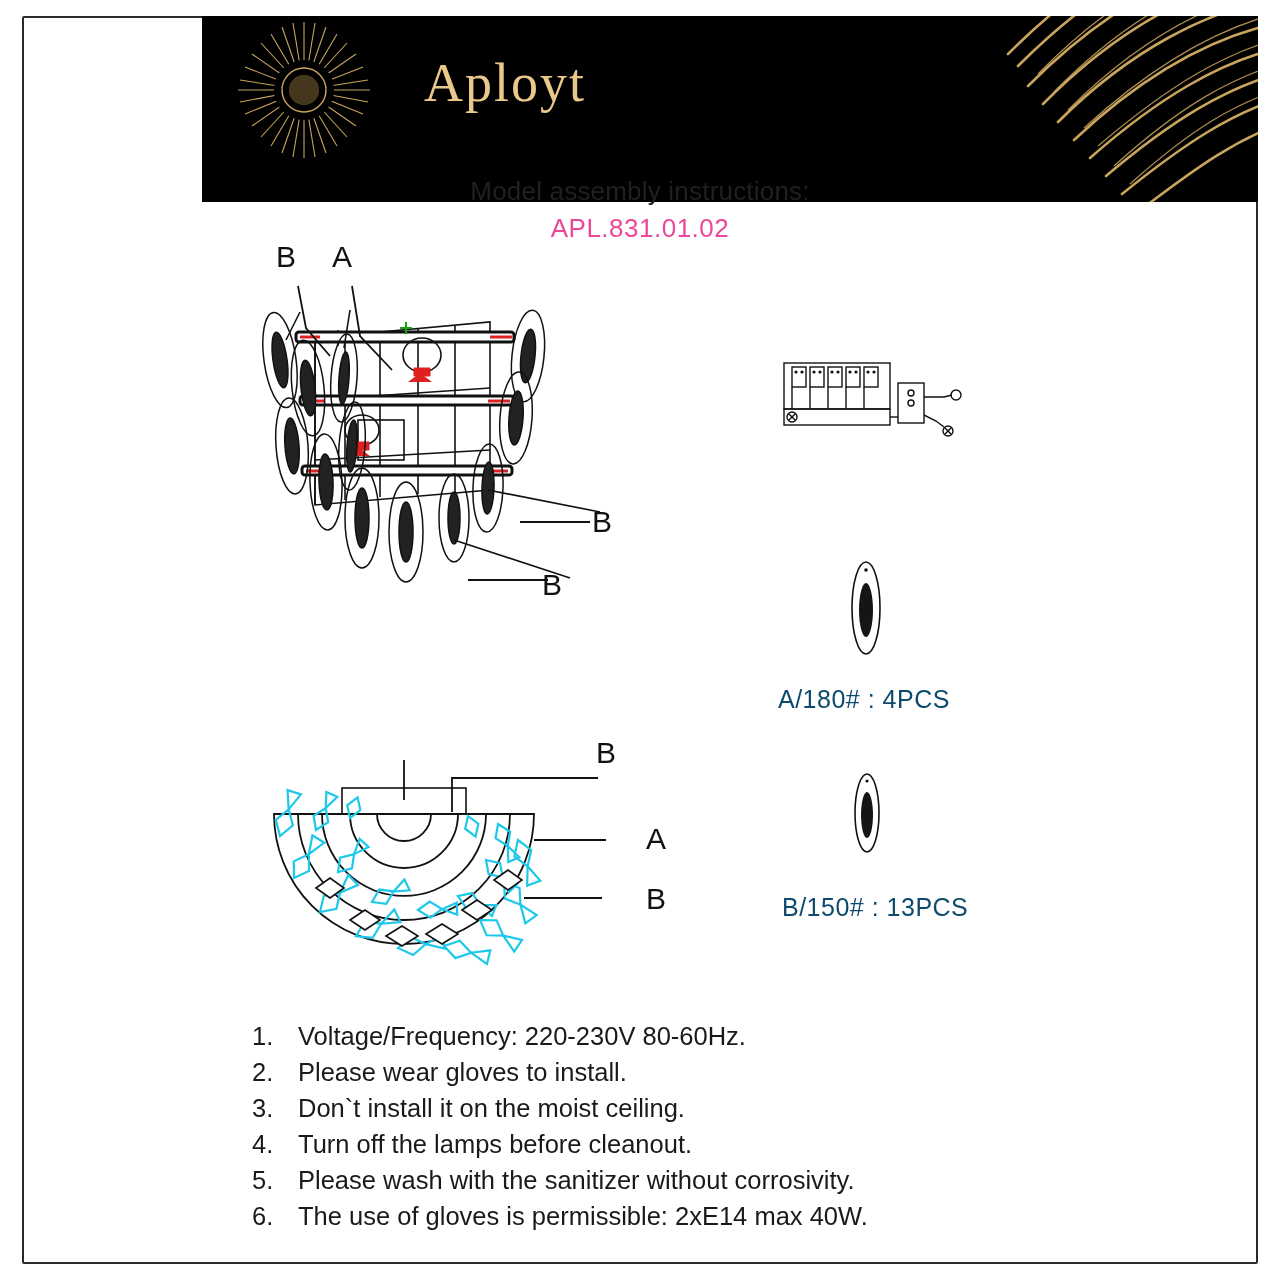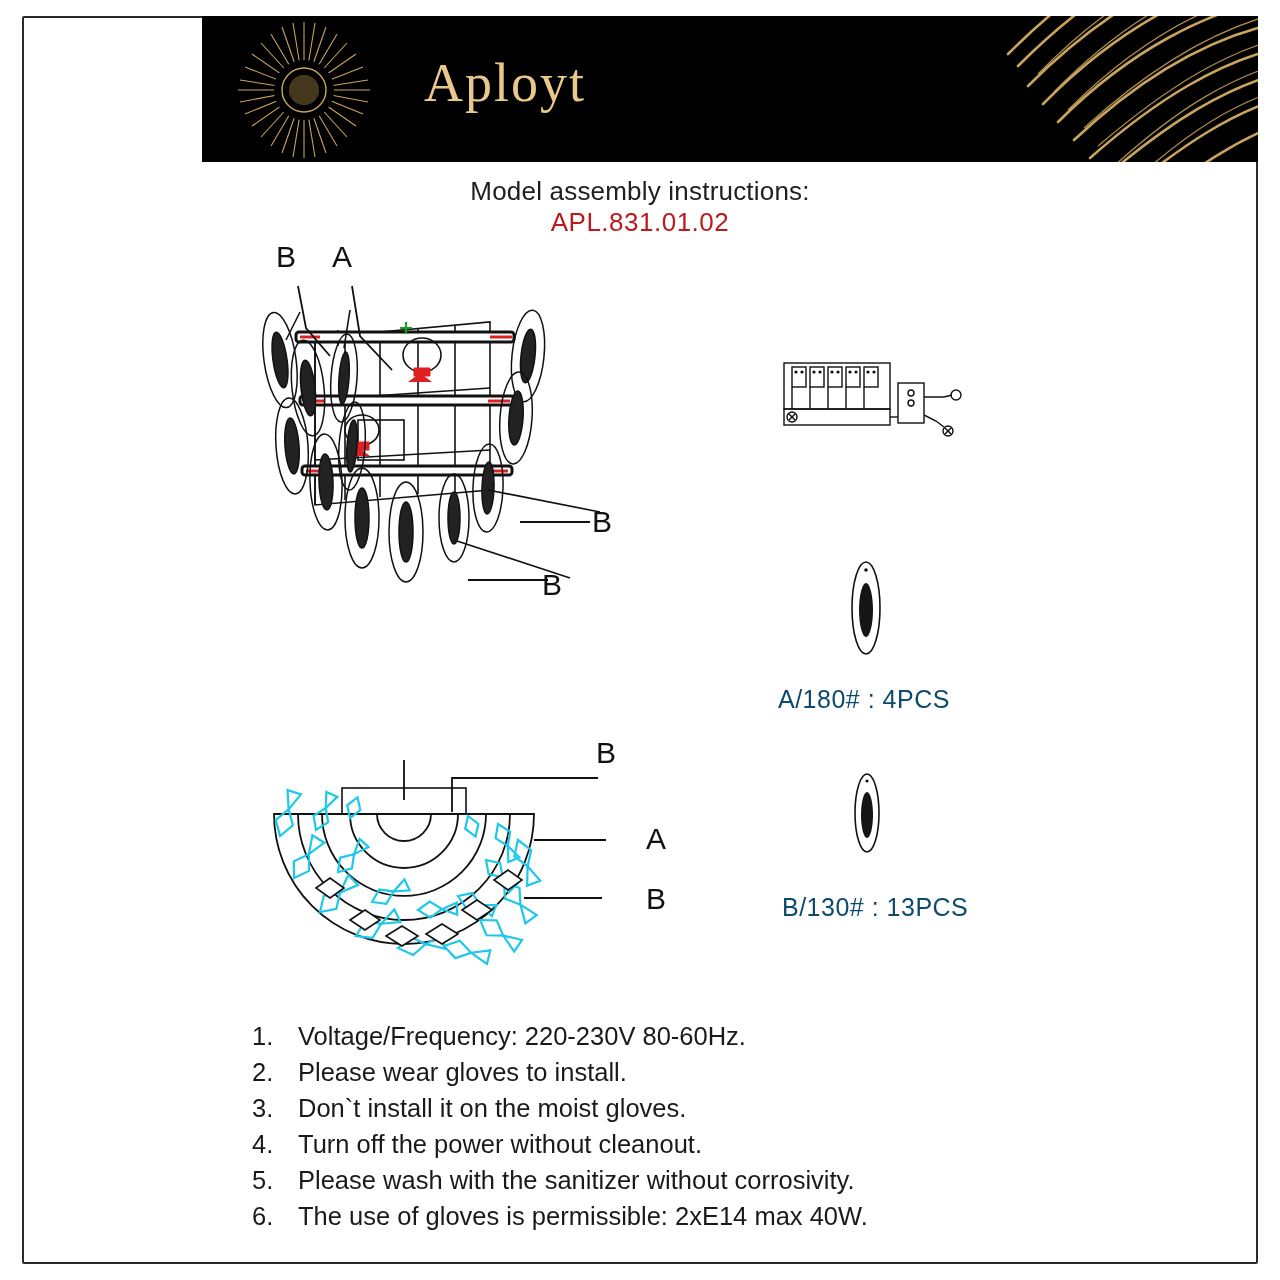--- a/index.html
+++ b/index.html
@@ -29,21 +29,21 @@
     border: 2px solid #2a2a2a;
     box-sizing: border-box;
     border-radius: 2px;
   }
 
   
   .banner {
     position: absolute;
     left: 202px; top: 16px;
     width: 1056px;
-    height: 146px;
+    height: 186px;
     background: #000000;
     overflow: hidden;
   }
   .banner-sun {
     position: absolute;
     left: 30px; top: 4px;
     width: 144px;
     height: 140px;
   }
   .banner-rays {
@@ -69,21 +69,22 @@
     width: 1280px;
     text-align: center;
   }
   .title-line1 {
     font-size: 26px;
     color: #202020;
     letter-spacing: 0.2px;
   }
   .title-line2 {
     font-size: 26px;
-    color: #b91c1c;
+    color: #ec4899;
+    margin-top: 6px;
     letter-spacing: 0.5px;
   }
 
   
   .lbl {
     position: absolute;
     font-size: 30px;
     color: #111;
     font-family: "Liberation Sans", sans-serif;
   }
@@ -348,21 +349,21 @@
     <ellipse cx="30" cy="52" rx="7" ry="27" fill="#151515"></ellipse>
     <circle cx="30" cy="12" r="1.8" fill="#111"></circle>
   </svg>
   <div class="partcount" style="left:778px; top:685px;">A/180# : 4PCS</div>
 
   <svg style="position:absolute; left:840px; top:770px; width:54px; height:86px;" viewBox="0 0 54 86">
     <ellipse cx="27" cy="43" rx="12" ry="39" fill="none" stroke="#111" stroke-width="1.6"></ellipse>
     <ellipse cx="27" cy="45" rx="6" ry="23" fill="#151515"></ellipse>
     <circle cx="27" cy="11" r="1.6" fill="#111"></circle>
   </svg>
-  <div class="partcount" style="left:782px; top:893px;">B/130# : 13PCS</div>
+  <div class="partcount" style="left:782px; top:893px;">B/150# : 13PCS</div>
 
   <svg style="position:absolute; left:246px; top:760px; width:420px; height:240px;" viewBox="0 0 420 240">
 
     <g stroke="#111" stroke-width="1.6" fill="#fff">
       <rect x="96" y="28" width="124" height="26"></rect>
     </g>
 
     <g stroke="#111" stroke-width="1.8" fill="none">
       <path d="M28 54 A 130 130 0 0 0 288 54 Z" fill="#ffffff"></path>
       <path d="M52 54 A 106 106 0 0 0 264 54"></path>
@@ -470,25 +471,25 @@
     <div class="instr-row">
       <span class="instr-num">1.</span>
       <span class="instr-text">Voltage/Frequency: 220-230V 80-60Hz.</span>
     </div>
     <div class="instr-row">
       <span class="instr-num">2.</span>
       <span class="instr-text">Please wear gloves to install.</span>
     </div>
     <div class="instr-row">
       <span class="instr-num">3.</span>
-      <span class="instr-text">Don`t install it on the moist gloves.</span>
+      <span class="instr-text">Don`t install it on the moist ceiling.</span>
     </div>
     <div class="instr-row">
       <span class="instr-num">4.</span>
-      <span class="instr-text">Turn off the power without cleanout.</span>
+      <span class="instr-text">Turn off the lamps before cleanout.</span>
     </div>
     <div class="instr-row">
       <span class="instr-num">5.</span>
       <span class="instr-text">Please wash with the sanitizer without corrosivity.</span>
     </div>
     <div class="instr-row">
       <span class="instr-num">6.</span>
       <span class="instr-text">The use of gloves is permissible: 2xE14 max 40W.</span>
     </div>
   </div>

